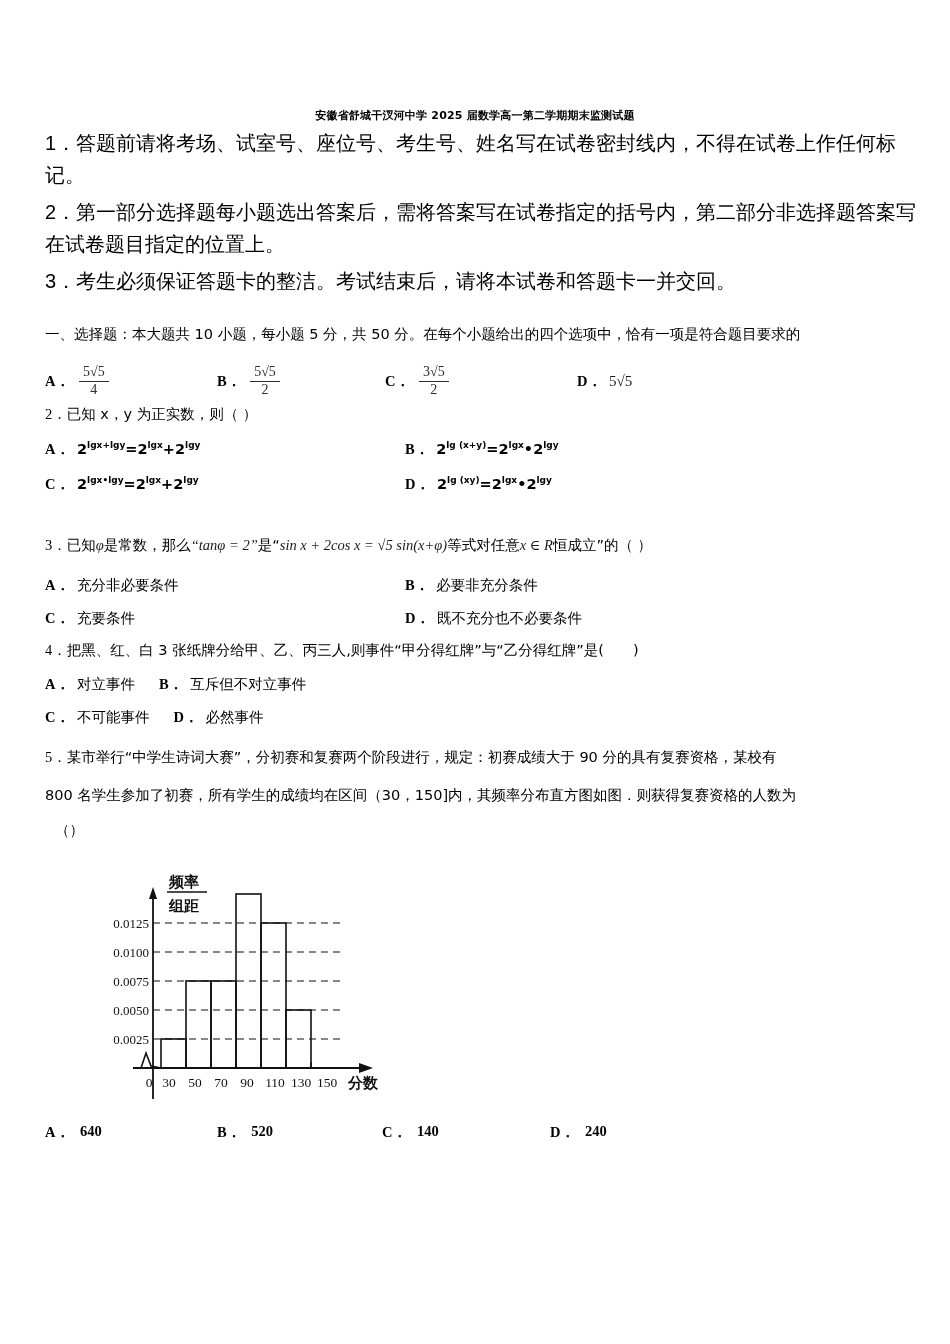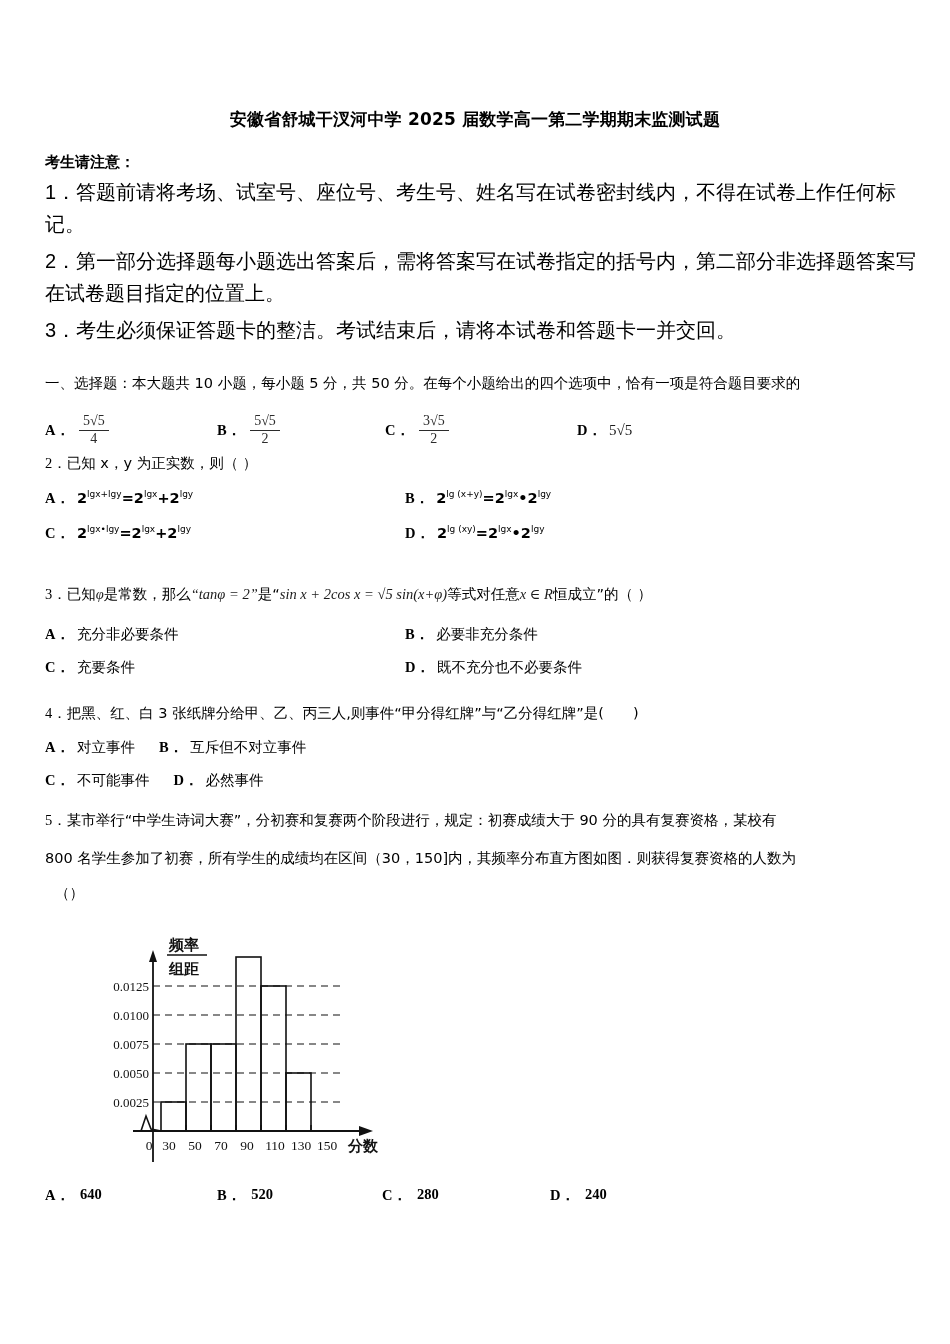--- a/index.html
+++ b/index.html
@@ -3,21 +3,21 @@
 <meta charset="utf-8">
 <style>
   html,body{margin:0;padding:0;}
   body{
     width:950px;height:1344px;background:#ffffff;
     font-family:"Liberation Serif","DejaVu Serif",serif;
     color:#000000;-webkit-font-smoothing:none;
   }
   .page{position:relative;width:950px;height:1344px;box-sizing:border-box;padding:0;}
   .doc-title{
-    text-align:center;font-weight:bold;font-size:17px;
+    text-align:center;font-weight:bold;font-size:11px;
     font-family:"DejaVu Sans","Liberation Sans",sans-serif;
     margin:0;padding:108px 60px 0 60px;letter-spacing:0.2px;
   }
   .body-wrap{padding:0 33px 0 45px;}
   .notice-head{font-weight:bold;font-size:15px;margin-top:22px;
     font-family:"DejaVu Sans","Liberation Sans",sans-serif;}
   .notice-line{font-size:20px;line-height:1.62;margin-top:4px;
     font-family:Liberation Sans, sans-serif;}
   .section-head{font-size:14.5px;line-height:1.6;margin-top:26px;
     font-family:"DejaVu Sans","Liberation Sans",sans-serif;}
@@ -31,39 +31,38 @@
   .mathser{font-family:"Liberation Serif","DejaVu Serif",serif;font-style:italic;color:#1a1a1a;}
   .up{font-style:normal;}
   
   .frac{display:inline-flex;flex-direction:column;align-items:center;
         vertical-align:middle;font-size:14px;line-height:1.18;
         font-family:"Liberation Serif",serif;color:#2b2b2b;margin:0 2px;}
   .frac .num{padding:0 4px;border-bottom:1px solid #2b2b2b;}
   .frac .den{padding:0 4px;}
   sup{font-size:0.66em;vertical-align:super;line-height:0;}
   .pw{font-family:"DejaVu Sans","Liberation Sans",sans-serif;font-weight:bold;font-size:14.5px;}
-  .pw sup{font-weight:normal;font-size:0.62em;}
+  .pw sup{font-weight:bold;font-size:0.62em;}
   
   .chart-area{position:relative;margin:16px 0 0 0;height:250px;}
   .chart-svg{display:block;}
   .ans-row{display:flex;font-size:14.5px;margin-top:14px;font-weight:bold;
            font-family:"Liberation Serif",serif;}
   .ans-row .slot{display:flex;}
   .ans-row .lbl{margin-right:10px;}
 </style>
 </head>
 <body>
 
 <div class="page">
 
   <h1 class="doc-title">安徽省舒城干汊河中学 2025 届数学高一第二学期期末监测试题</h1>
 
   <div class="body-wrap">
 
-    <div class="notice-head">考生请注意：</div>
     <div class="notice-line">1．答题前请将考场、试室号、座位号、考生号、姓名写在试卷密封线内，不得在试卷上作任何标记。</div>
     <div class="notice-line">2．第一部分选择题每小题选出答案后，需将答案写在试卷指定的括号内，第二部分非选择题答案写在试卷题目指定的位置上。</div>
     <div class="notice-line">3．考生必须保证答题卡的整洁。考试结束后，请将本试卷和答题卡一并交回。</div>
 
     <div class="section-head">一、选择题：本大题共 10 小题，每小题 5 分，共 50 分。在每个小题给出的四个选项中，恰有一项是符合题目要求的</div>
 
 
     <div class="opts" style="margin-top:18px;">
       <div class="opt" style="width:172px;">
         <span class="lbl">A．</span>
@@ -136,21 +135,21 @@
       <div class="opt" style="width:360px;">
         <span class="lbl">C．</span>
         <span>充要条件</span>
       </div>
       <div class="opt">
         <span class="lbl">D．</span>
         <span>既不充分也不必要条件</span>
       </div>
     </div>
 
-    <div class="q" style="margin-top:24px;">
+    <div class="q" style="margin-top:10px;">
       <span class="q-num">4．</span><span>把黑、红、白 3 张纸牌分给甲、乙、丙三人,则事件“甲分得红牌”与“乙分得红牌”是(　　)</span>
     </div>
     <div class="opts" style="margin-top:12px;">
       <div class="opt" style="margin-right:24px;">
         <span class="lbl">A．</span>
         <span>对立事件</span>
       </div>
       <div class="opt">
         <span class="lbl">B．</span>
         <span>互斥但不对立事件</span>
@@ -246,21 +245,21 @@
       <div class="slot" style="width:172px;">
         <span class="lbl">A．</span>
         <span>640</span>
       </div>
       <div class="slot" style="width:165px;">
         <span class="lbl">B．</span>
         <span>520</span>
       </div>
       <div class="slot" style="width:168px;">
         <span class="lbl">C．</span>
-        <span>280</span>
+        <span>140</span>
       </div>
       <div class="slot">
         <span class="lbl">D．</span>
         <span>240</span>
       </div>
     </div>
 
   </div>
 </div>
 

